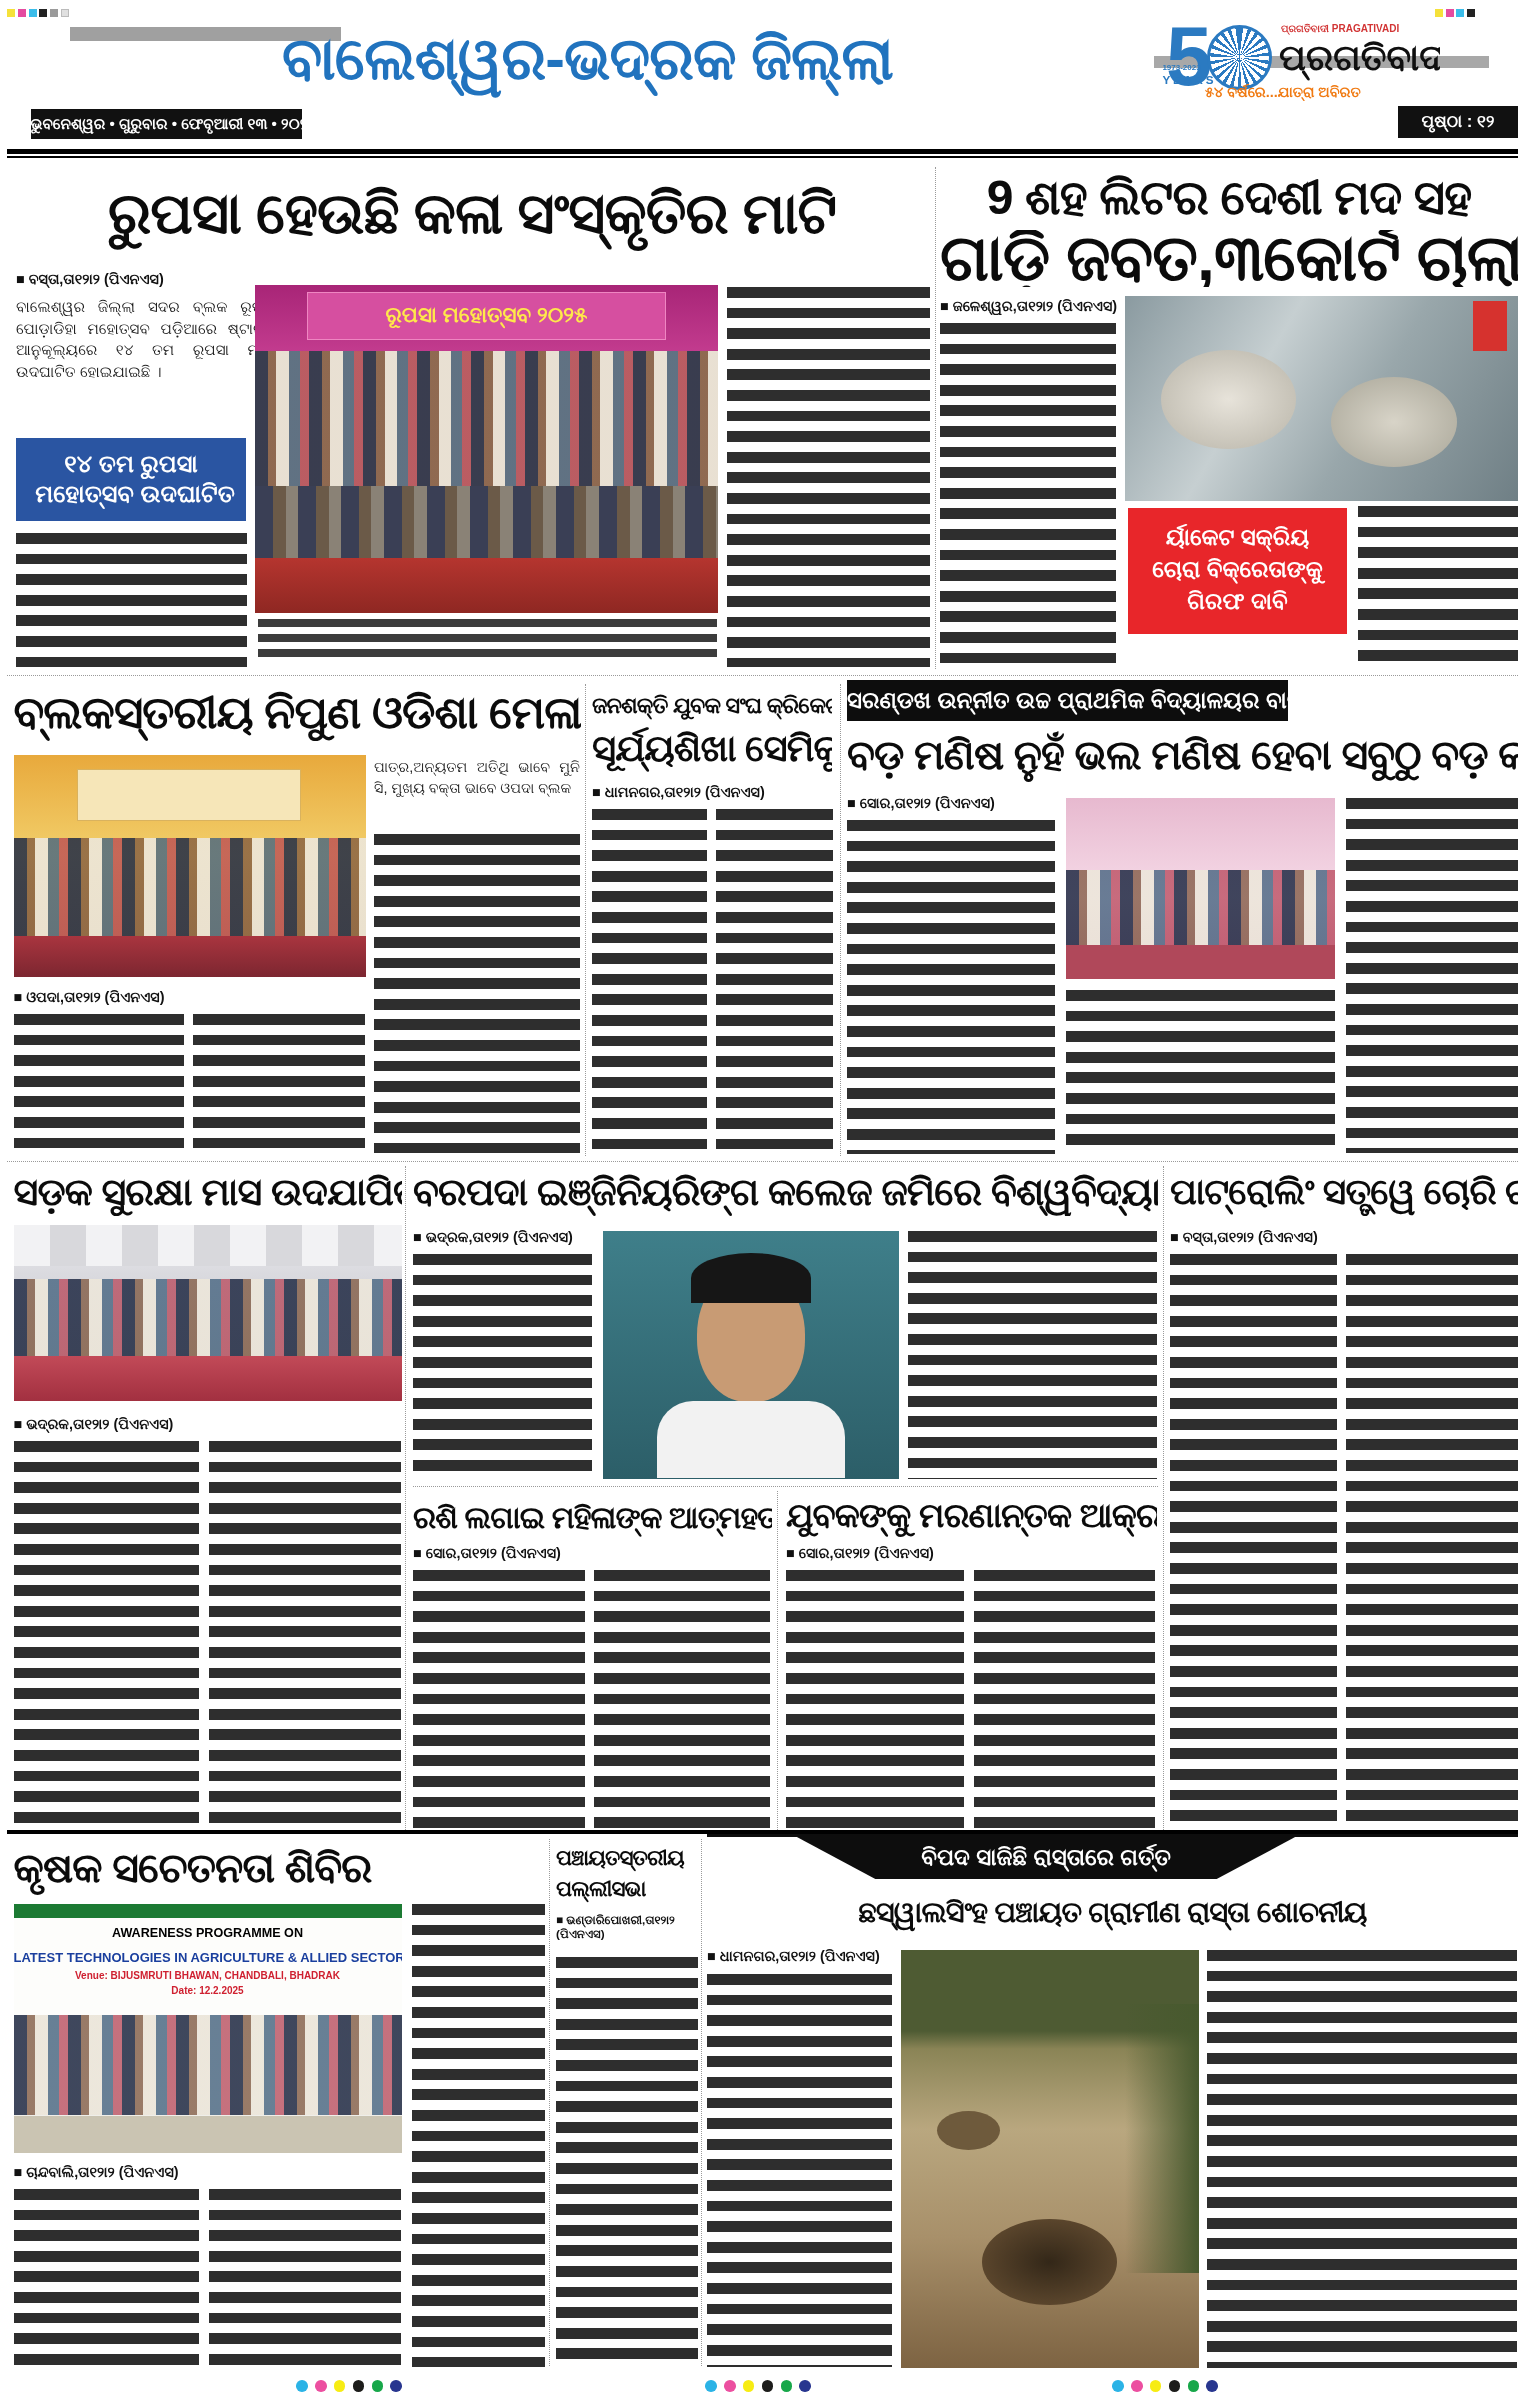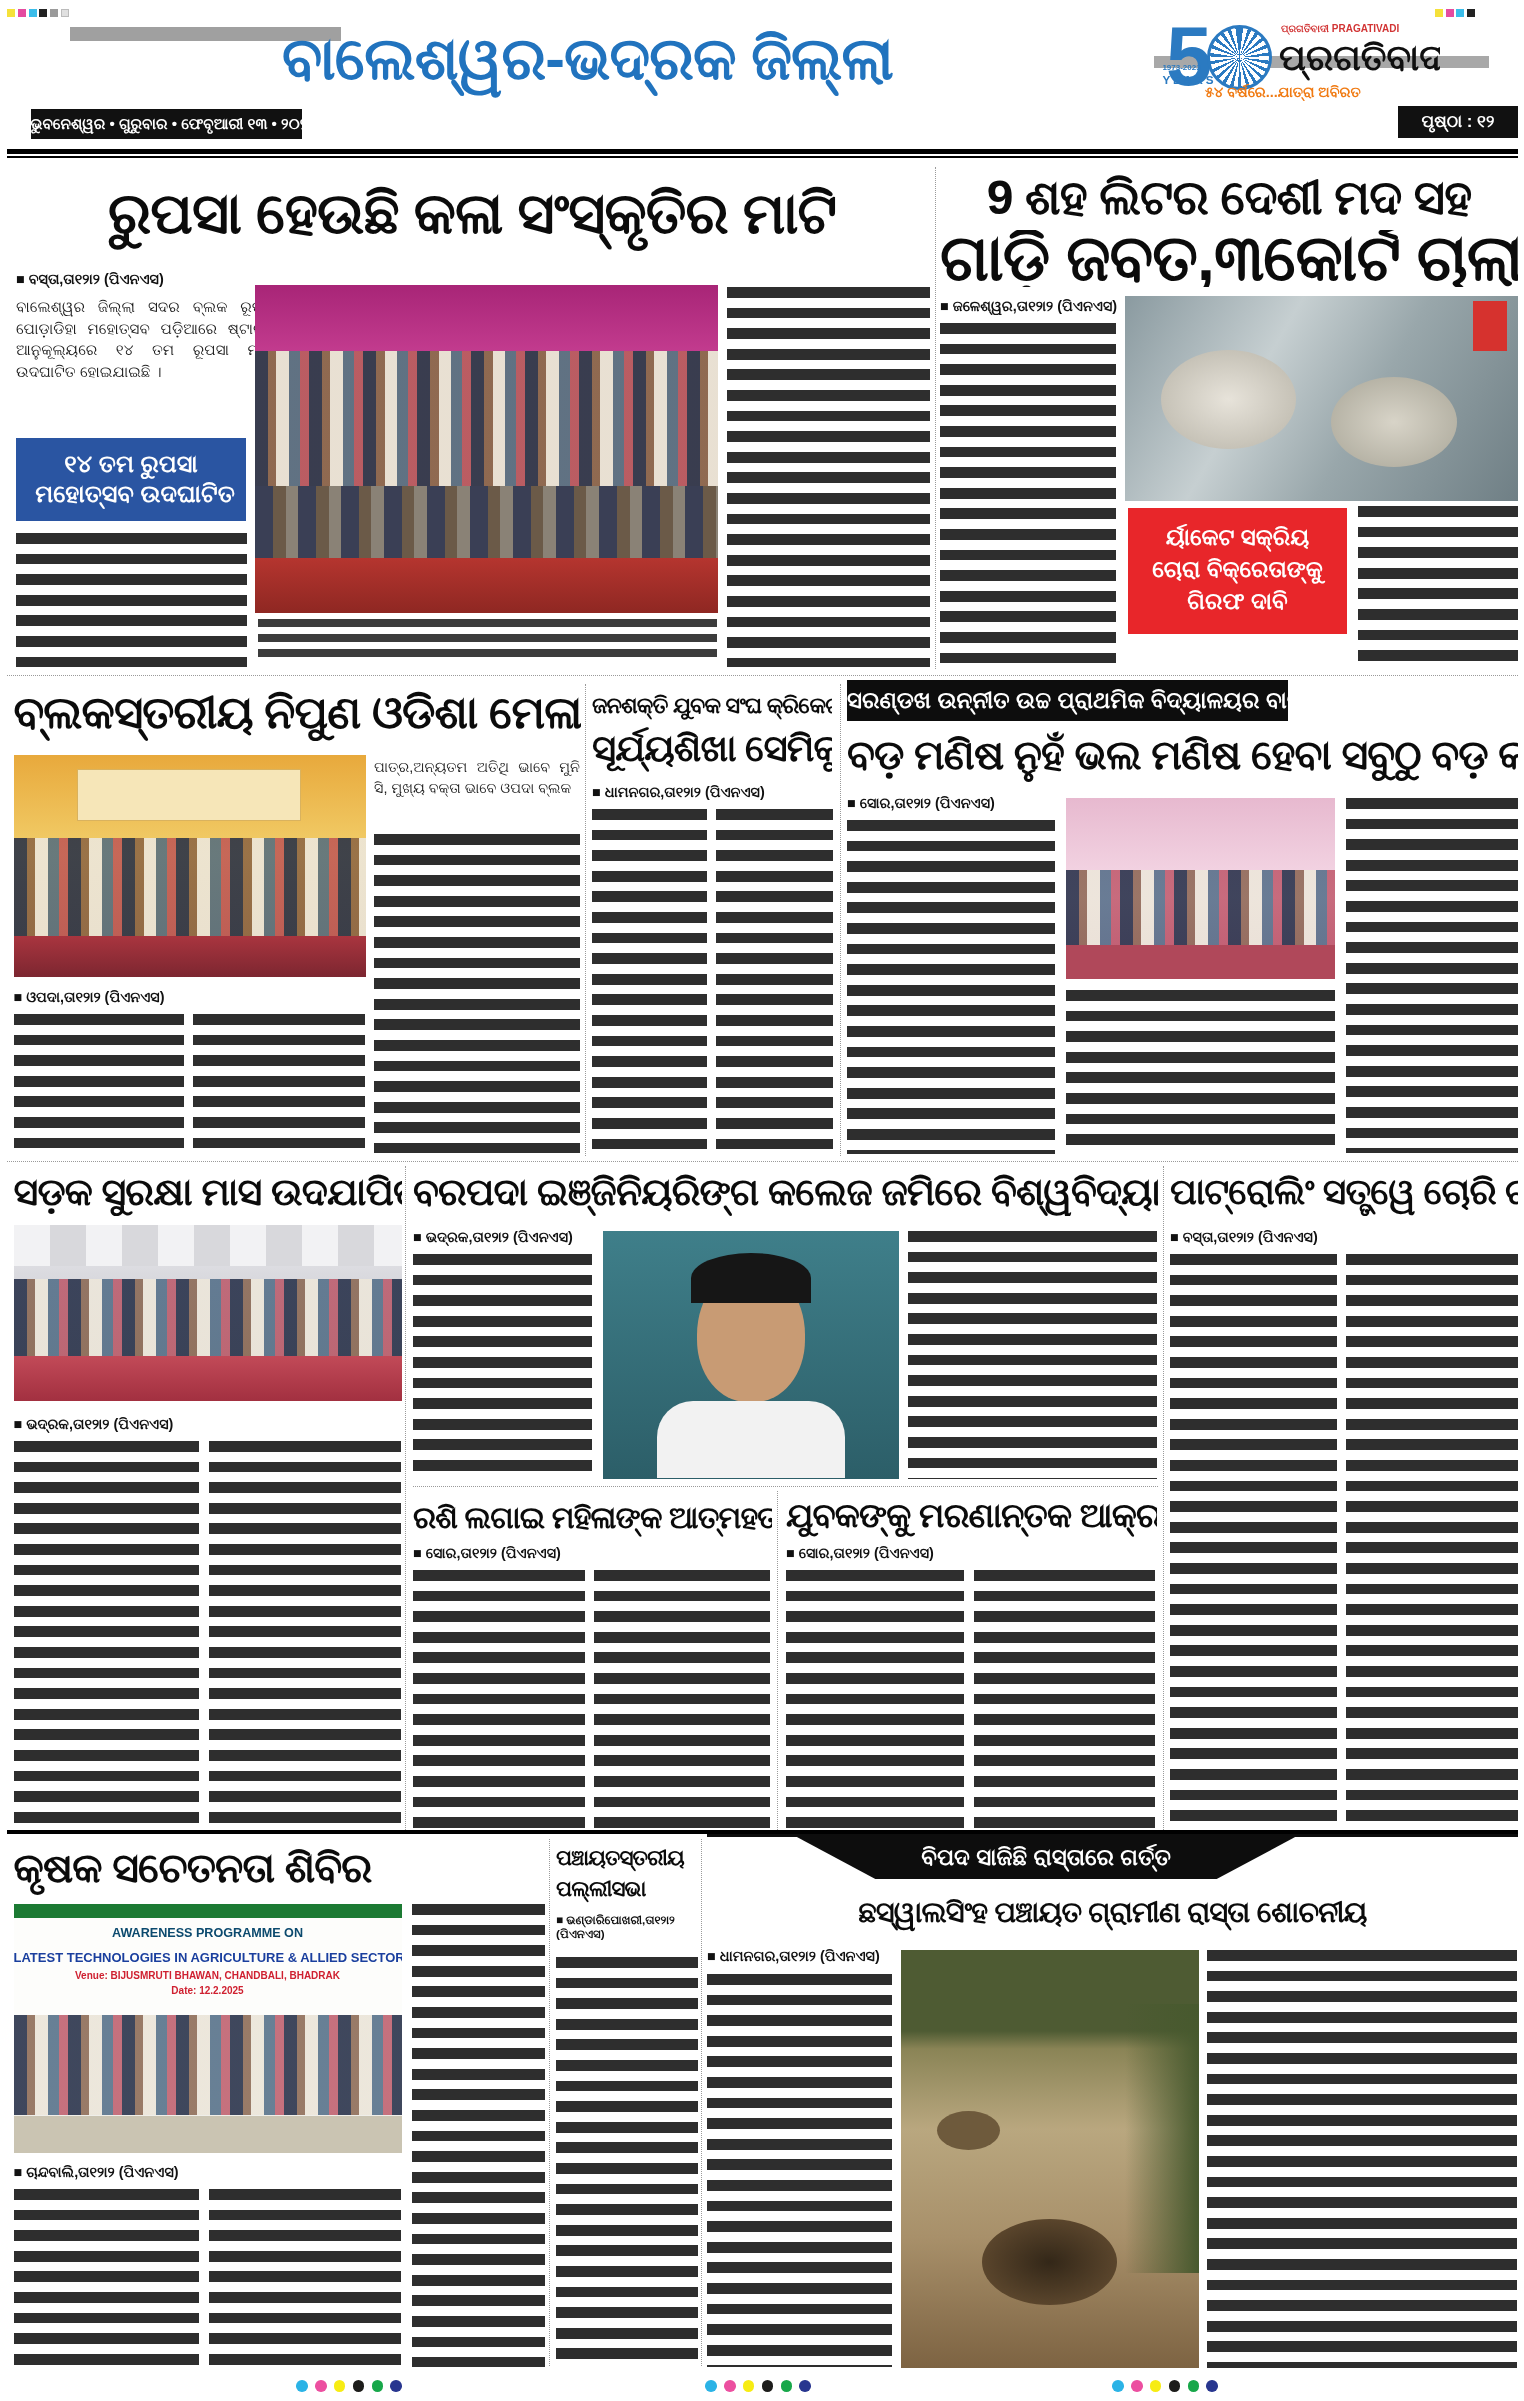--- a/index.html
+++ b/index.html
@@ -66,20 +66,21 @@
 <div class="abs lead" style="left:16px;top:296px;width:294px;height:135px;">ବାଲେଶ୍ୱର ଜିଲ୍ଲା ସଦର ବ୍ଲକ ରୂପସା ସ୍ଥିତ ପୋଡ଼ାଡିହା ମହୋତ୍ସବ ପଡ଼ିଆରେ ଷ୍ଟାର କ୍ଲବ ଆନୁକୂଲ୍ୟରେ ୧୪ ତମ ରୂପସା ମହୋତ୍ସବ ଉଦଘାଟିତ ହୋଇଯାଇଛି ।</div>
 
 <div class="abs" style="left:16px;top:438px;width:230px;height:83px;background:#2a55a2;color:#fff;text-align:center;font-weight:800;padding-top:10.8px;">
   <div style="font-size:24px;line-height:30.5px;white-space:nowrap;overflow:hidden;">୧୪ ତମ ରୁପସା</div>
   <div style="font-size:24px;line-height:30.5px;white-space:nowrap;overflow:hidden;margin-left:8px;">ମହୋତ୍ସବ ଉଦଘାଟିତ</div>
 </div>
 <div class="abs greek" style="left:16px;top:533px;width:231px;height:135px;"></div>
 
 <div class="photo" style="left:255px;top:285px;width:463px;height:328px;background:#c9a98e;">
   <div class="abs" style="left:0;top:0;width:463px;height:66px;background:linear-gradient(#a82577,#c23b8e);"></div>
+  <div class="abs" style="left:52px;top:7.2px;width:359px;height:48px;background:#d64fa0;border:1.8px solid #ef86c2;color:#ffe84a;font-weight:800;font-size:21.5px;line-height:45px;text-align:center;white-space:nowrap;overflow:hidden;">ରୂପସା ମହୋତ୍ସବ ୨୦୨୫</div>
   <div class="abs stripe-people" style="left:0;top:66px;width:463px;height:135px;"></div>
   <div class="abs" style="left:0;top:201px;width:463px;height:72px;background:repeating-linear-gradient(90deg,#3a3f55 0 18px,#6b5a48 18px 30.5px,#8a8276 30.5px 43px);"></div>
   <div class="abs" style="left:0;top:273px;width:463px;height:56px;background:linear-gradient(#b5352f,#8e2722);"></div>
 </div>
 <div class="abs greek small" style="left:258px;top:619px;width:459px;height:39px;"></div>
 
 <div class="abs greek" style="left:727px;top:287px;width:203px;height:380px;"></div>
 
 <div class="abs dotted-v" style="left:935px;top:167px;height:502px;"></div>
 
@@ -180,21 +181,21 @@
 <div class="abs dateline" style="left:1170px;top:1229px;width:233px;">■ ବସ୍ତା,ତା୧୨ା୨ (ପିଏନଏସ)</div>
 <div class="abs greek" style="left:1170px;top:1254px;width:167px;height:576px;"></div>
 <div class="abs greek" style="left:1346px;top:1254px;width:172px;height:576px;"></div>
 
 <div class="abs solid-h" style="left:7.2px;top:1830px;width:1511px;height:3.6px;"></div>
 
 <div class="abs headline left" style="left:13.5px;top:1841px;width:531px;height:54px;font-size:41px;line-height:54px;">କୃଷକ ସଚେତନତା ଶିବିର</div>
 <div class="photo" style="left:13.5px;top:1904px;width:388px;height:249px;background:#efeee9;">
   <div class="abs" style="left:0;top:0;width:388px;height:14.4px;background:#1c7a33;"></div>
   <div class="abs" style="left:0;top:14.4px;width:388px;height:97px;background:#fdfdfb;text-align:center;padding-top:7.2px;">
-    <div style="font-size:12.6px;font-weight:800;color:#0c4a6e;white-space:nowrap;overflow:hidden;">AWARENESS PROGRAMME ON</div>
+    <div style="font-size:12.6px;font-weight:800;color:#000000;white-space:nowrap;overflow:hidden;">AWARENESS PROGRAMME ON</div>
     <div style="font-size:13px;font-weight:800;color:#1a3f9e;white-space:nowrap;overflow:hidden;margin-top:10px;">LATEST TECHNOLOGIES IN AGRICULTURE &amp; ALLIED SECTOR</div>
     <div style="font-size:10px;font-weight:700;color:#cf2030;white-space:nowrap;overflow:hidden;margin-top:5.4px;">Venue: BIJUSMRUTI BHAWAN, CHANDBALI, BHADRAK</div>
     <div style="font-size:10px;font-weight:700;color:#cf2030;white-space:nowrap;overflow:hidden;margin-top:3.6px;">Date: 12.2.2025</div>
   </div>
   <div class="abs stripe-people" style="left:0;top:111px;width:388px;height:100px;"></div>
   <div class="abs" style="left:0;top:212px;width:388px;height:38px;background:#cac4b2;"></div>
 </div>
 <div class="abs dateline" style="left:13.5px;top:2164px;width:242px;">■ ଚାନ୍ଦବାଲି,ତା୧୨ା୨ (ପିଏନଏସ)</div>
 <div class="abs greek" style="left:13.5px;top:2189px;width:185px;height:178px;"></div>
 <div class="abs greek" style="left:209px;top:2189px;width:192px;height:178px;"></div>

